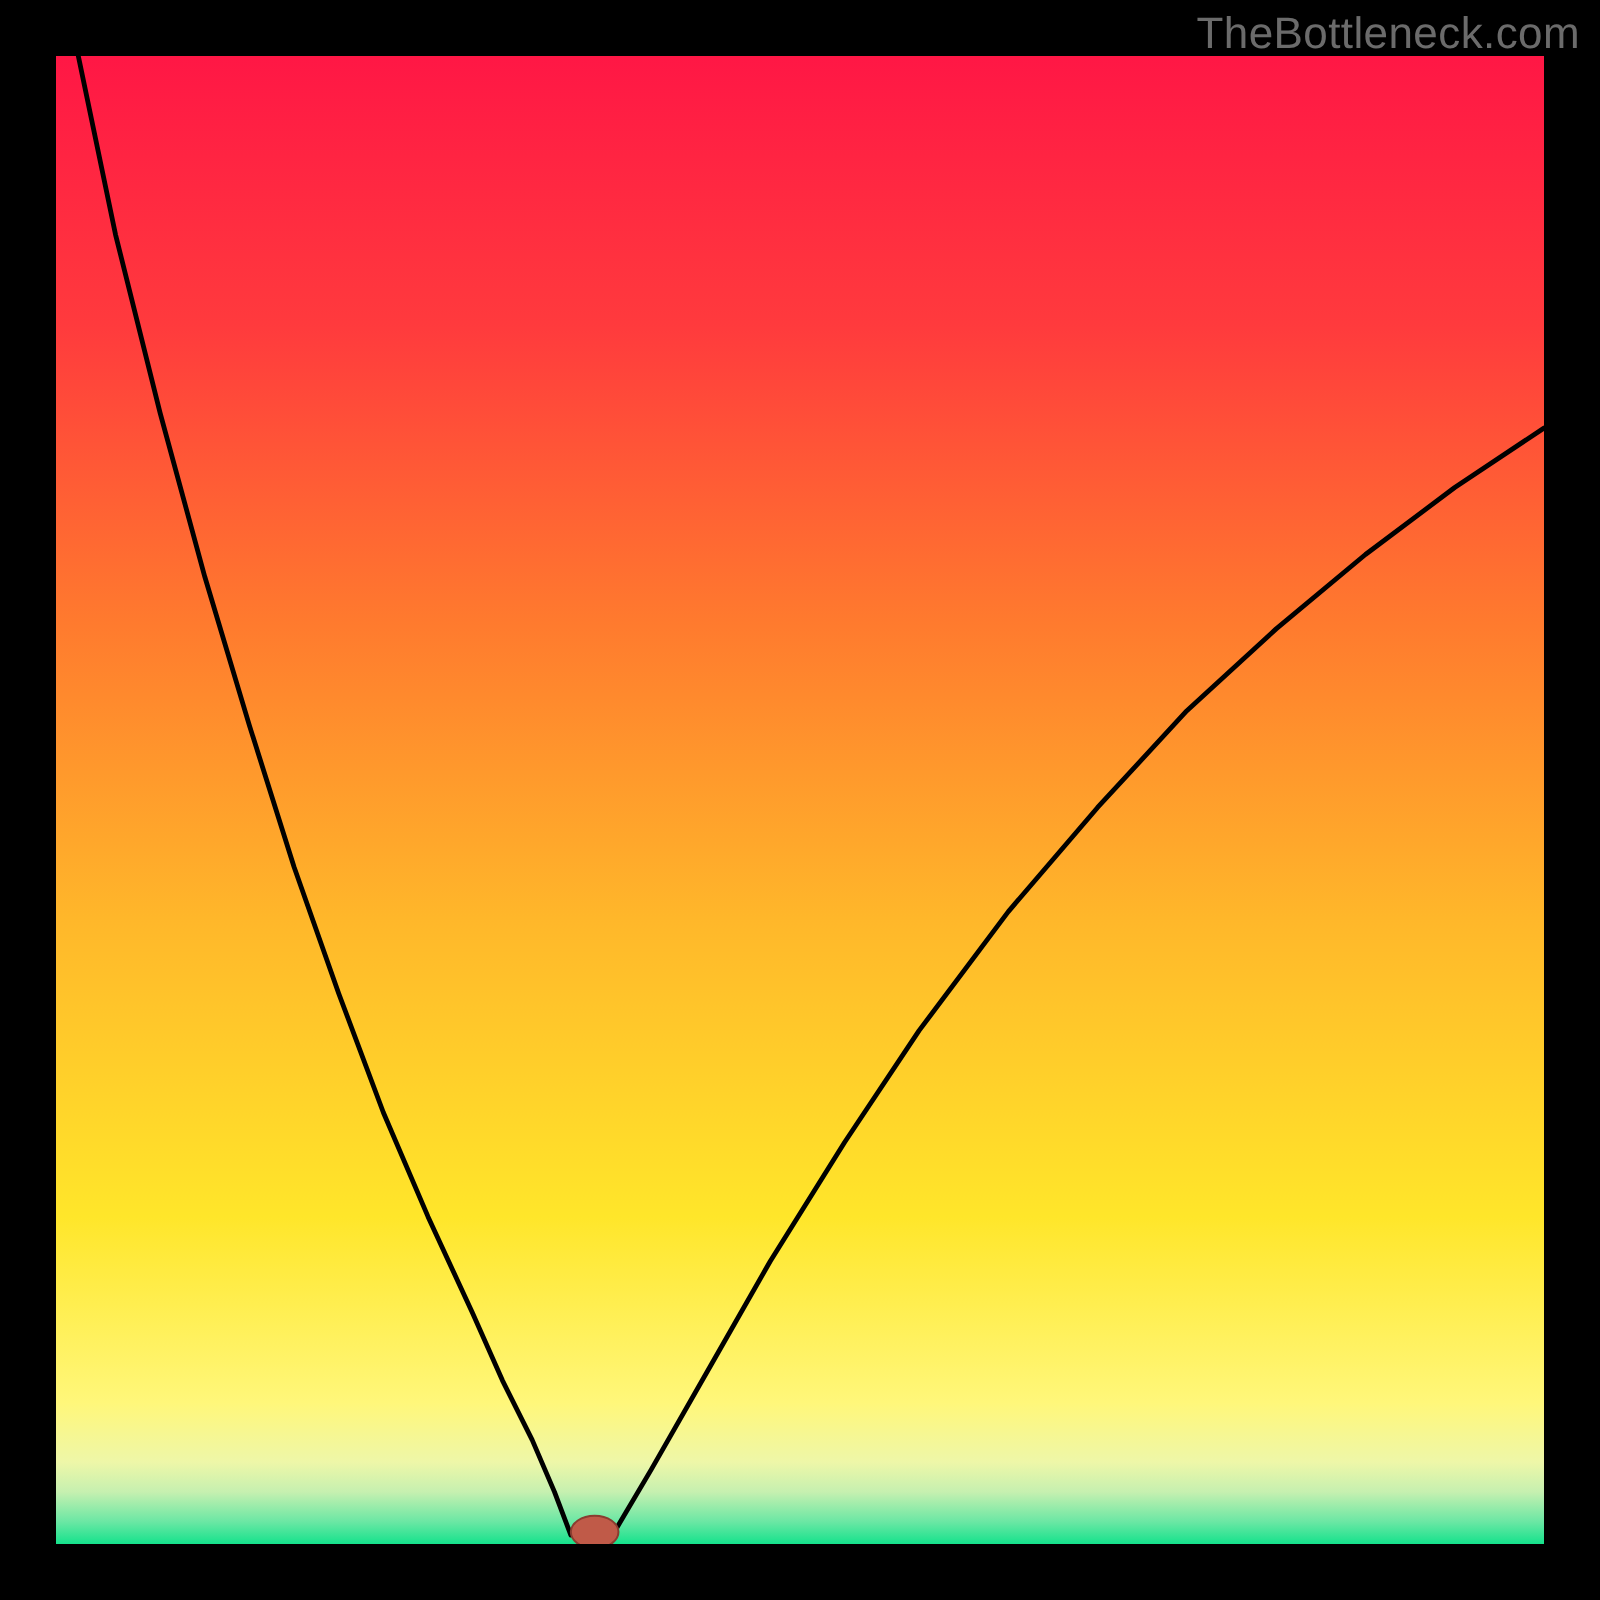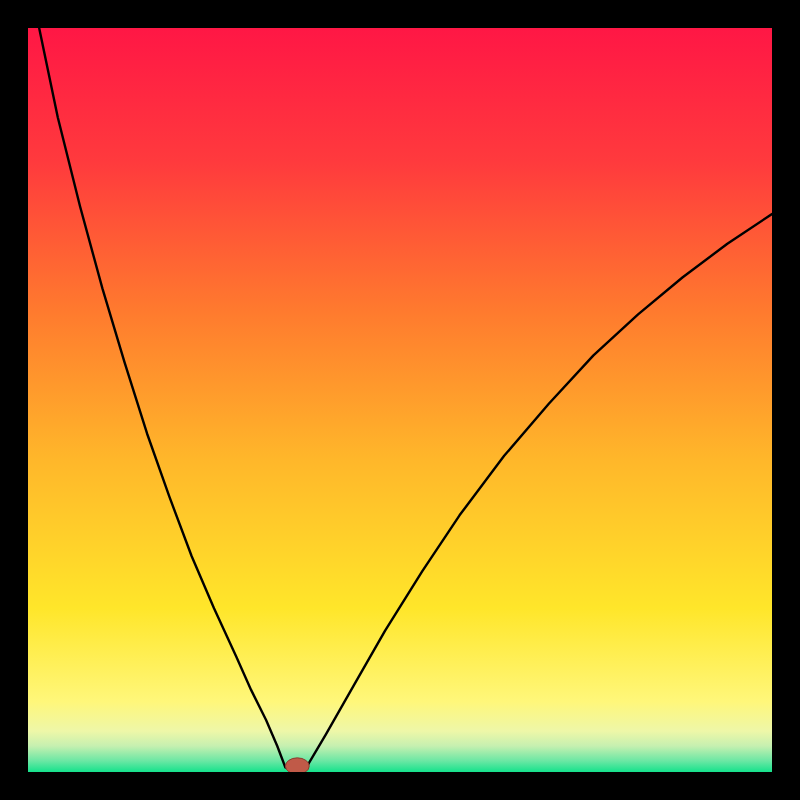--- a/index.html
+++ b/index.html
@@ -34,20 +34,21 @@
     font-weight: 500;
     letter-spacing: 0.2px;
     user-select: none;
   }
   svg { display: block; }
 </style>
 </head>
 <body>
 
 <div class="stage">
+  <div class="watermark">TheBottleneck.com</div>
 
   <div class="plot-area">
     <svg id="chart-svg" width="744" height="744" viewBox="0 0 744 744" preserveAspectRatio="none">
       <defs>
         <linearGradient id="bg-grad" x1="0" y1="0" x2="0" y2="1">
             <stop offset="0%" stop-color="#ff1745"></stop>
             <stop offset="18%" stop-color="#ff3a3d"></stop>
             <stop offset="38%" stop-color="#ff7a2e"></stop>
             <stop offset="57.99999999999999%" stop-color="#ffb72a"></stop>
             <stop offset="78%" stop-color="#ffe62a"></stop>

